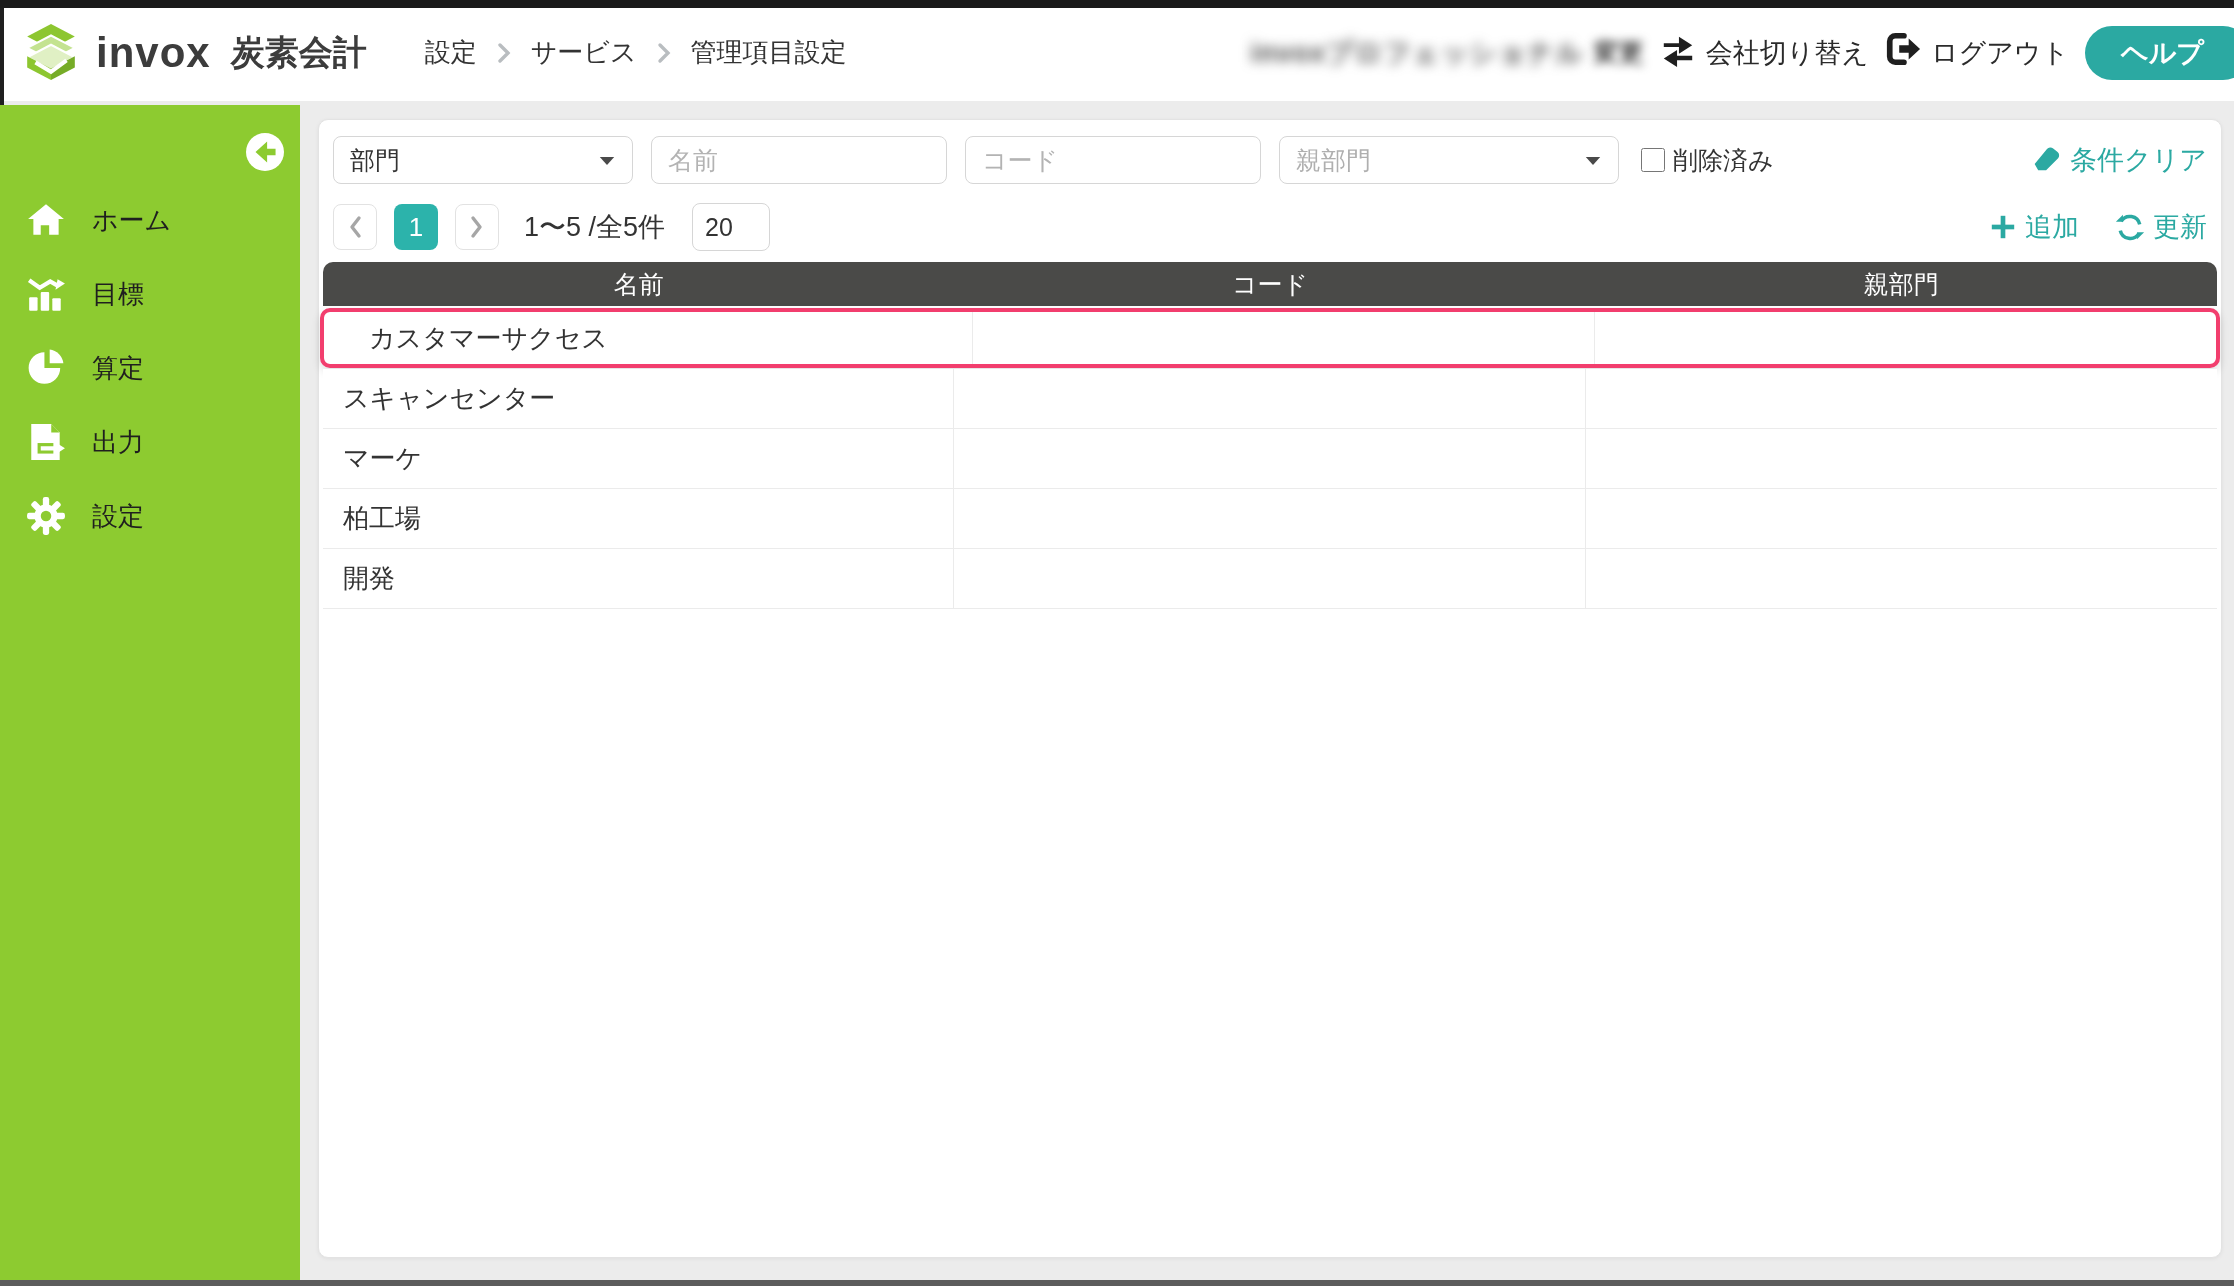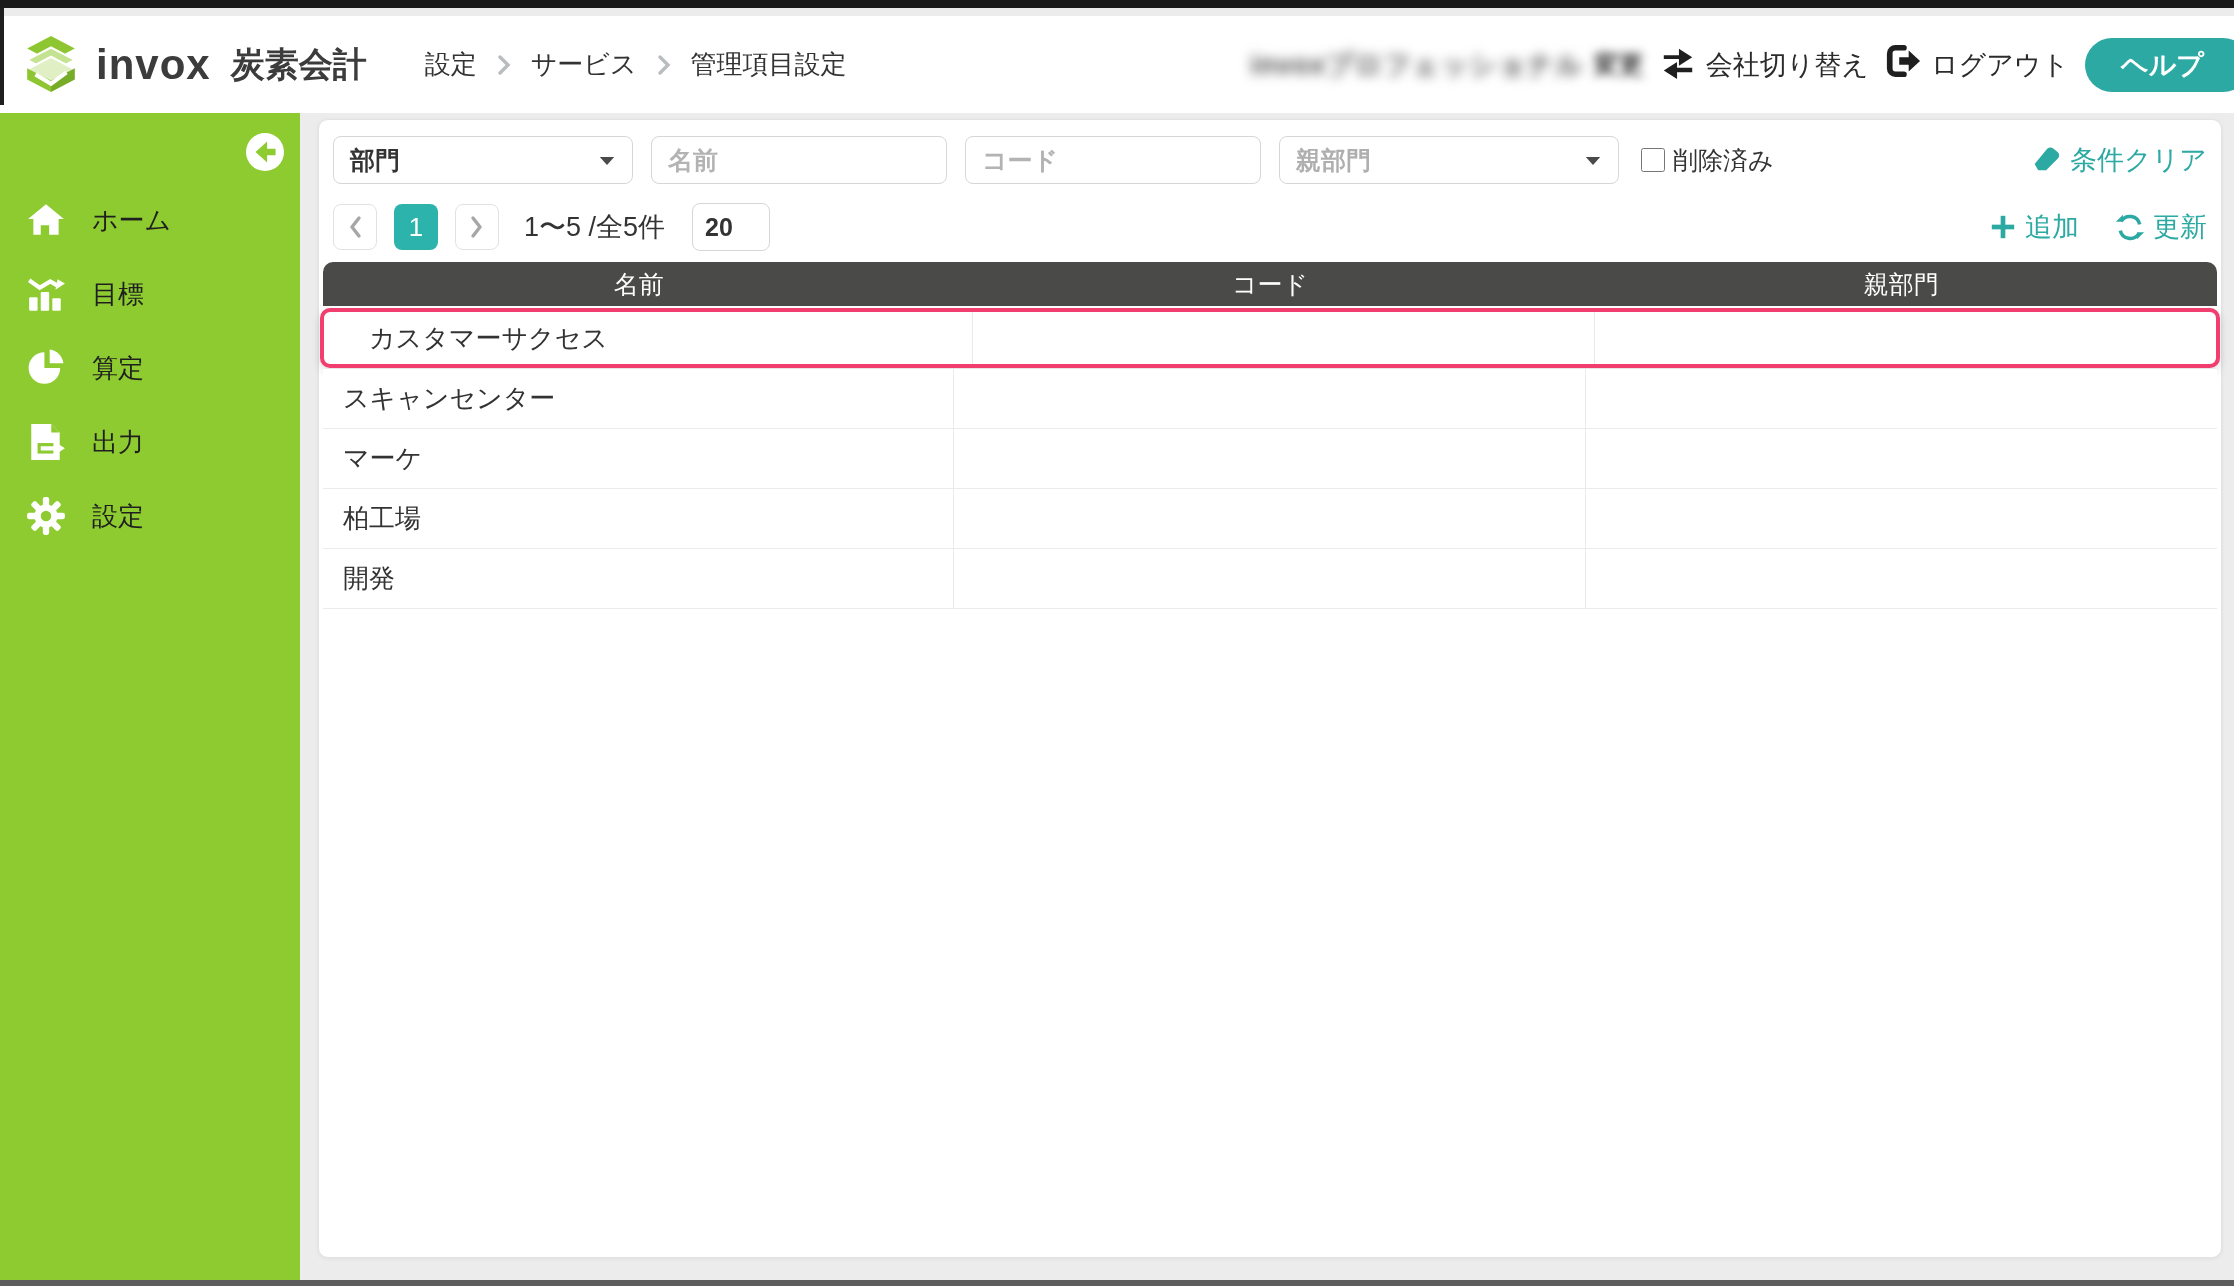--- a/index.html
+++ b/index.html
@@ -7,21 +7,21 @@
   body {
     font-family: "Liberation Sans", "DejaVu Sans", sans-serif;
     color: #333; background: #ECECEC; position: relative;
   }
   
   .top-edge { position:absolute; top:0; left:0; right:0; height:8px; background:#1A1A1A; z-index:50; }
   .left-edge { position:absolute; top:8px; left:0; width:4px; height:97px; background:#1F1F1F; z-index:40; }
   .bottom-edge { position:absolute; left:0; right:0; bottom:0; height:6px; background:#5C5C5C; z-index:50; }
 
   
-  .hdr { position:absolute; top:16px; left:0; right:0; height:97px; background:#fff; display:flex; align-items:center; z-index:10; }
+  .hdr { position:absolute; top:4px; left:0; right:0; height:97px; background:#fff; display:flex; align-items:center; z-index:10; }
   .brand { display:flex; align-items:center; gap:16px; padding-left:22px; }
   .brand-bold { font-size:42px; font-weight:700; color:#3C3C3C; letter-spacing:1px; }
   .brand-suffix { font-size:34px; font-weight:600; color:#3C3C3C; margin-left:4px; }
   .crumbs { display:flex; align-items:center; gap:20px; margin-left:58px; font-size:26px; color:#333; }
   .crumb-sep { display:flex; align-items:center; }
   .hdr-right { margin-left:auto; display:flex; align-items:center; gap:16px; }
   .blurred-name { filter:blur(6px); color:#4a4a4a; font-weight:600; font-size:27px; letter-spacing:1px; }
   .blurred-badge { filter:blur(5px); color:#3a3a3a; font-weight:700; font-size:25px; margin-left:-6px; }
   .hdr-link { display:flex; align-items:center; gap:10px; font-size:27px; color:#2b2b2b; cursor:pointer; white-space:nowrap; }
   .help-btn { background:#2BA9A2; color:#fff; font-weight:700; font-size:27px; height:54px;
@@ -37,21 +37,21 @@
   .nav-item .ic { width:40px; height:40px; flex:0 0 40px; display:flex; align-items:center; justify-content:center; }
   .service-item { margin-top:78px; }
 
   
   .content { position:absolute; top:105px; left:300px; right:0; bottom:6px; background:#ECECEC; }
   .panel { position:absolute; left:18px; top:14px; width:1904px; height:1139px; background:#fff;
            border:1px solid #E3E3E3; border-radius:10px; box-shadow:0 1px 4px rgba(0,0,0,.06); }
 
   
   .filter-row { display:flex; align-items:center; gap:18px; margin:16px 14px 0; }
-  .sel, .inp { height:48px; border:1px solid #D6D6D6; border-radius:8px; background:#fff; font-size:25px;font-weight:bold; }
+  .sel, .inp { height:48px; border:1px solid #D6D6D6; border-radius:8px; background:#fff; font-size:25px; }
   .sel { display:flex; align-items:center; justify-content:space-between; padding:0 16px 0 16px; cursor:pointer; }
   .sel .val { color:#333; }
   .sel.is-placeholder .val { color:#AFAFAF; }
   .inp { padding:0 16px; color:#333; outline:none; font-family:inherit; }
   .inp::placeholder { color:#B3B3B3; opacity:1; }
   .w-dept { width:300px; } .w-name { width:296px; } .w-code { width:296px; } .w-parent { width:340px; }
   .chk-wrap { display:flex; align-items:center; gap:8px; margin-left:4px; }
   .chk { width:24px; height:24px; accent-color:#2BA9A2; cursor:pointer; }
   .chk-label { font-size:25px; color:#333; }
   .clear-link { margin-left:auto; display:flex; align-items:center; gap:8px; color:#2BA9A2; font-size:27px; cursor:pointer; }

